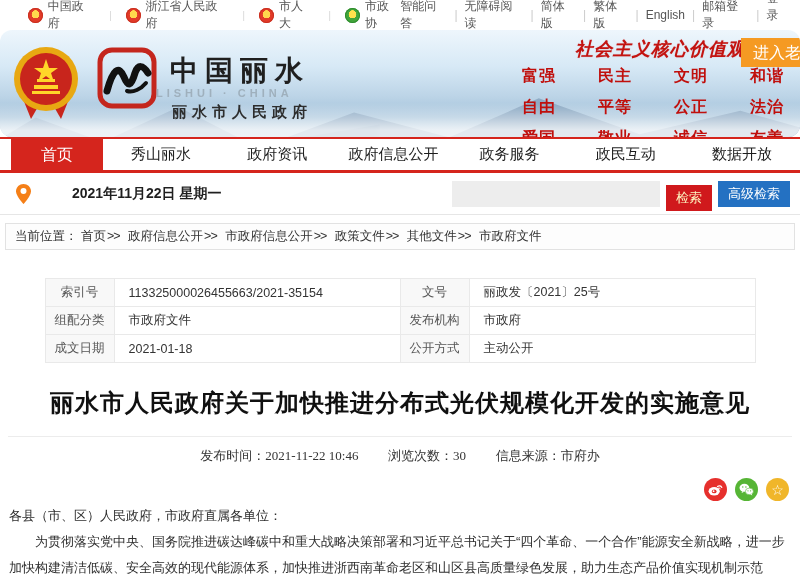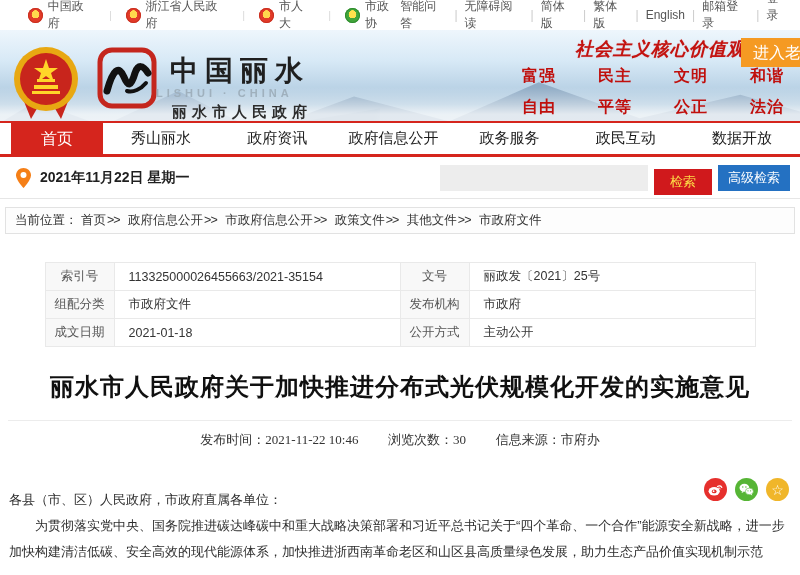--- a/index.html
+++ b/index.html
@@ -14,22 +14,22 @@
   .tb-left .lnk { display:flex; align-items:center; gap:5px; }
   .tb-sep { color:#d9d9d9; margin:0 14px; font-size:11px; }
   .emblem-dot { width:15px; height:15px; border-radius:50%; display:inline-block;
     background:radial-gradient(circle at 50% 42%, #ffd94d 0 34%, #e23a28 35% 100%); box-shadow:inset 0 0 0 1px #c93020; }
   .emblem-dot.green { background:radial-gradient(circle at 50% 42%, #ffe14d 0 34%, #41a53a 35% 100%); box-shadow:inset 0 0 0 1px #2f8c2f; }
   .tb-right { margin-left:auto; display:flex; align-items:center; font-size:12px; color:#666; }
   .tb-right .rsep { color:#ccc; margin:0 7px; }
   .login-raised { position:relative; top:-8px; }
 
   
-  .banner { position:relative; height:91px; overflow:hidden;
-    background:linear-gradient(180deg,#eef6fc 0%,#d7e9f6 34%,#bcd4e7 62%,#a3c2da 82%,#b9cede 100%); }
+  .banner { position:relative; height:107px; overflow:hidden;
+    background:linear-gradient(180deg,#eef6fc 0%,#d7e9f6 34%,#bcd4e7 62%,#a3c2da 82%,#b9cede 100%);border-radius:12px; }
   .ridge { position:absolute; filter:blur(3px); opacity:.55; }
   .r1 { left:-40px; bottom:-26px; width:420px; height:70px; background:#7e9cb8; clip-path:polygon(0 100%,18% 35%,34% 70%,52% 20%,70% 75%,100% 45%,100% 100%); }
   .r2 { right:-30px; bottom:-30px; width:560px; height:78px; background:#6d8cab; clip-path:polygon(0 70%,15% 30%,32% 62%,48% 12%,66% 58%,84% 28%,100% 60%,100% 100%,0 100%); }
   .mist { position:absolute; left:0; right:0; bottom:0; height:34px; background:linear-gradient(180deg,rgba(255,255,255,0) 0%,rgba(255,255,255,.75) 80%); }
 
   .nat-emblem { position:absolute; left:13px; top:13px; }
   .ls-logo { position:absolute; left:97px; top:17px; }
   .site-name { position:absolute; left:170px; top:22px; font-family:"Liberation Serif","DejaVu Serif",serif;
     font-size:28px; font-weight:bold; color:#1f1f1f; letter-spacing:7px; white-space:nowrap; }
   .site-en { position:absolute; left:156px; top:57px; font-size:11px; font-weight:bold; color:#9fb0bd; letter-spacing:4px; }
@@ -44,26 +44,26 @@
     background:#f59a23; color:#fff; font-size:16px; white-space:nowrap; border:none; cursor:pointer; }
 
   
   .nav { position:relative; height:36px; background:#fff; border-top:2px solid #d5251d; border-bottom:3px solid #d5251d; display:flex; }
   .nav-home { position:absolute; left:11px; top:-2px; height:36px; width:92px; background:#d5251d; color:#fff;
     display:flex; align-items:center; justify-content:center; font-size:16px; cursor:pointer; }
   .nav-items { display:flex; flex:1; margin-left:103px; }
   .nav-item { flex:1; display:flex; align-items:center; justify-content:center; font-size:15px; color:#1c1c1c; cursor:pointer; }
 
   
-  .datebar { height:42px; display:flex; align-items:center; padding:0 10px; border-bottom:1px solid #e6e6e6; }
+  .datebar { height:42px; display:flex; align-items:center; padding:0 10px; border-bottom:1px solid #e6e6e6;gap:32px; }
   .pin { margin-left:6px; }
   .date-text { margin-left:9px; font-size:14px; font-weight:bold; color:#1f1f1f; }
   .search-wrap { margin-left:auto; display:flex; align-items:center; gap:6px; }
   .search-input { width:208px; height:26px; background:#ededed; border:none; outline:none; padding:0 8px; font-size:12px; }
-  .btn-search { height:26px; padding:0 16px; background:#d0191c; color:#fde047; border:none; font-size:13px; cursor:pointer;margin-top:8px; }
+  .btn-search { height:26px; padding:0 10px; background:#d0191c; color:#fef9c3; border:none; font-size:13px; cursor:pointer;margin-top:8px; }
   .btn-adv { height:26px; padding:0 10px; background:#2471c2; color:#fff; border:none; font-size:13px; cursor:pointer; }
 
   
   .crumbbar { margin:8px 5px 0; height:27px; line-height:25px; border:1px solid #e2e2e2; background:#fdfdfd;
     padding:0 9px; font-size:12.5px; color:#333; white-space:nowrap; }
   .crumb-label { font-weight:normal; color:#333; }
   .crumbbar a { color:#333; text-decoration:none; cursor:pointer; }
   .bsep { color:#333; margin:0 5px 0 1px; letter-spacing:-1px; }
 
   

